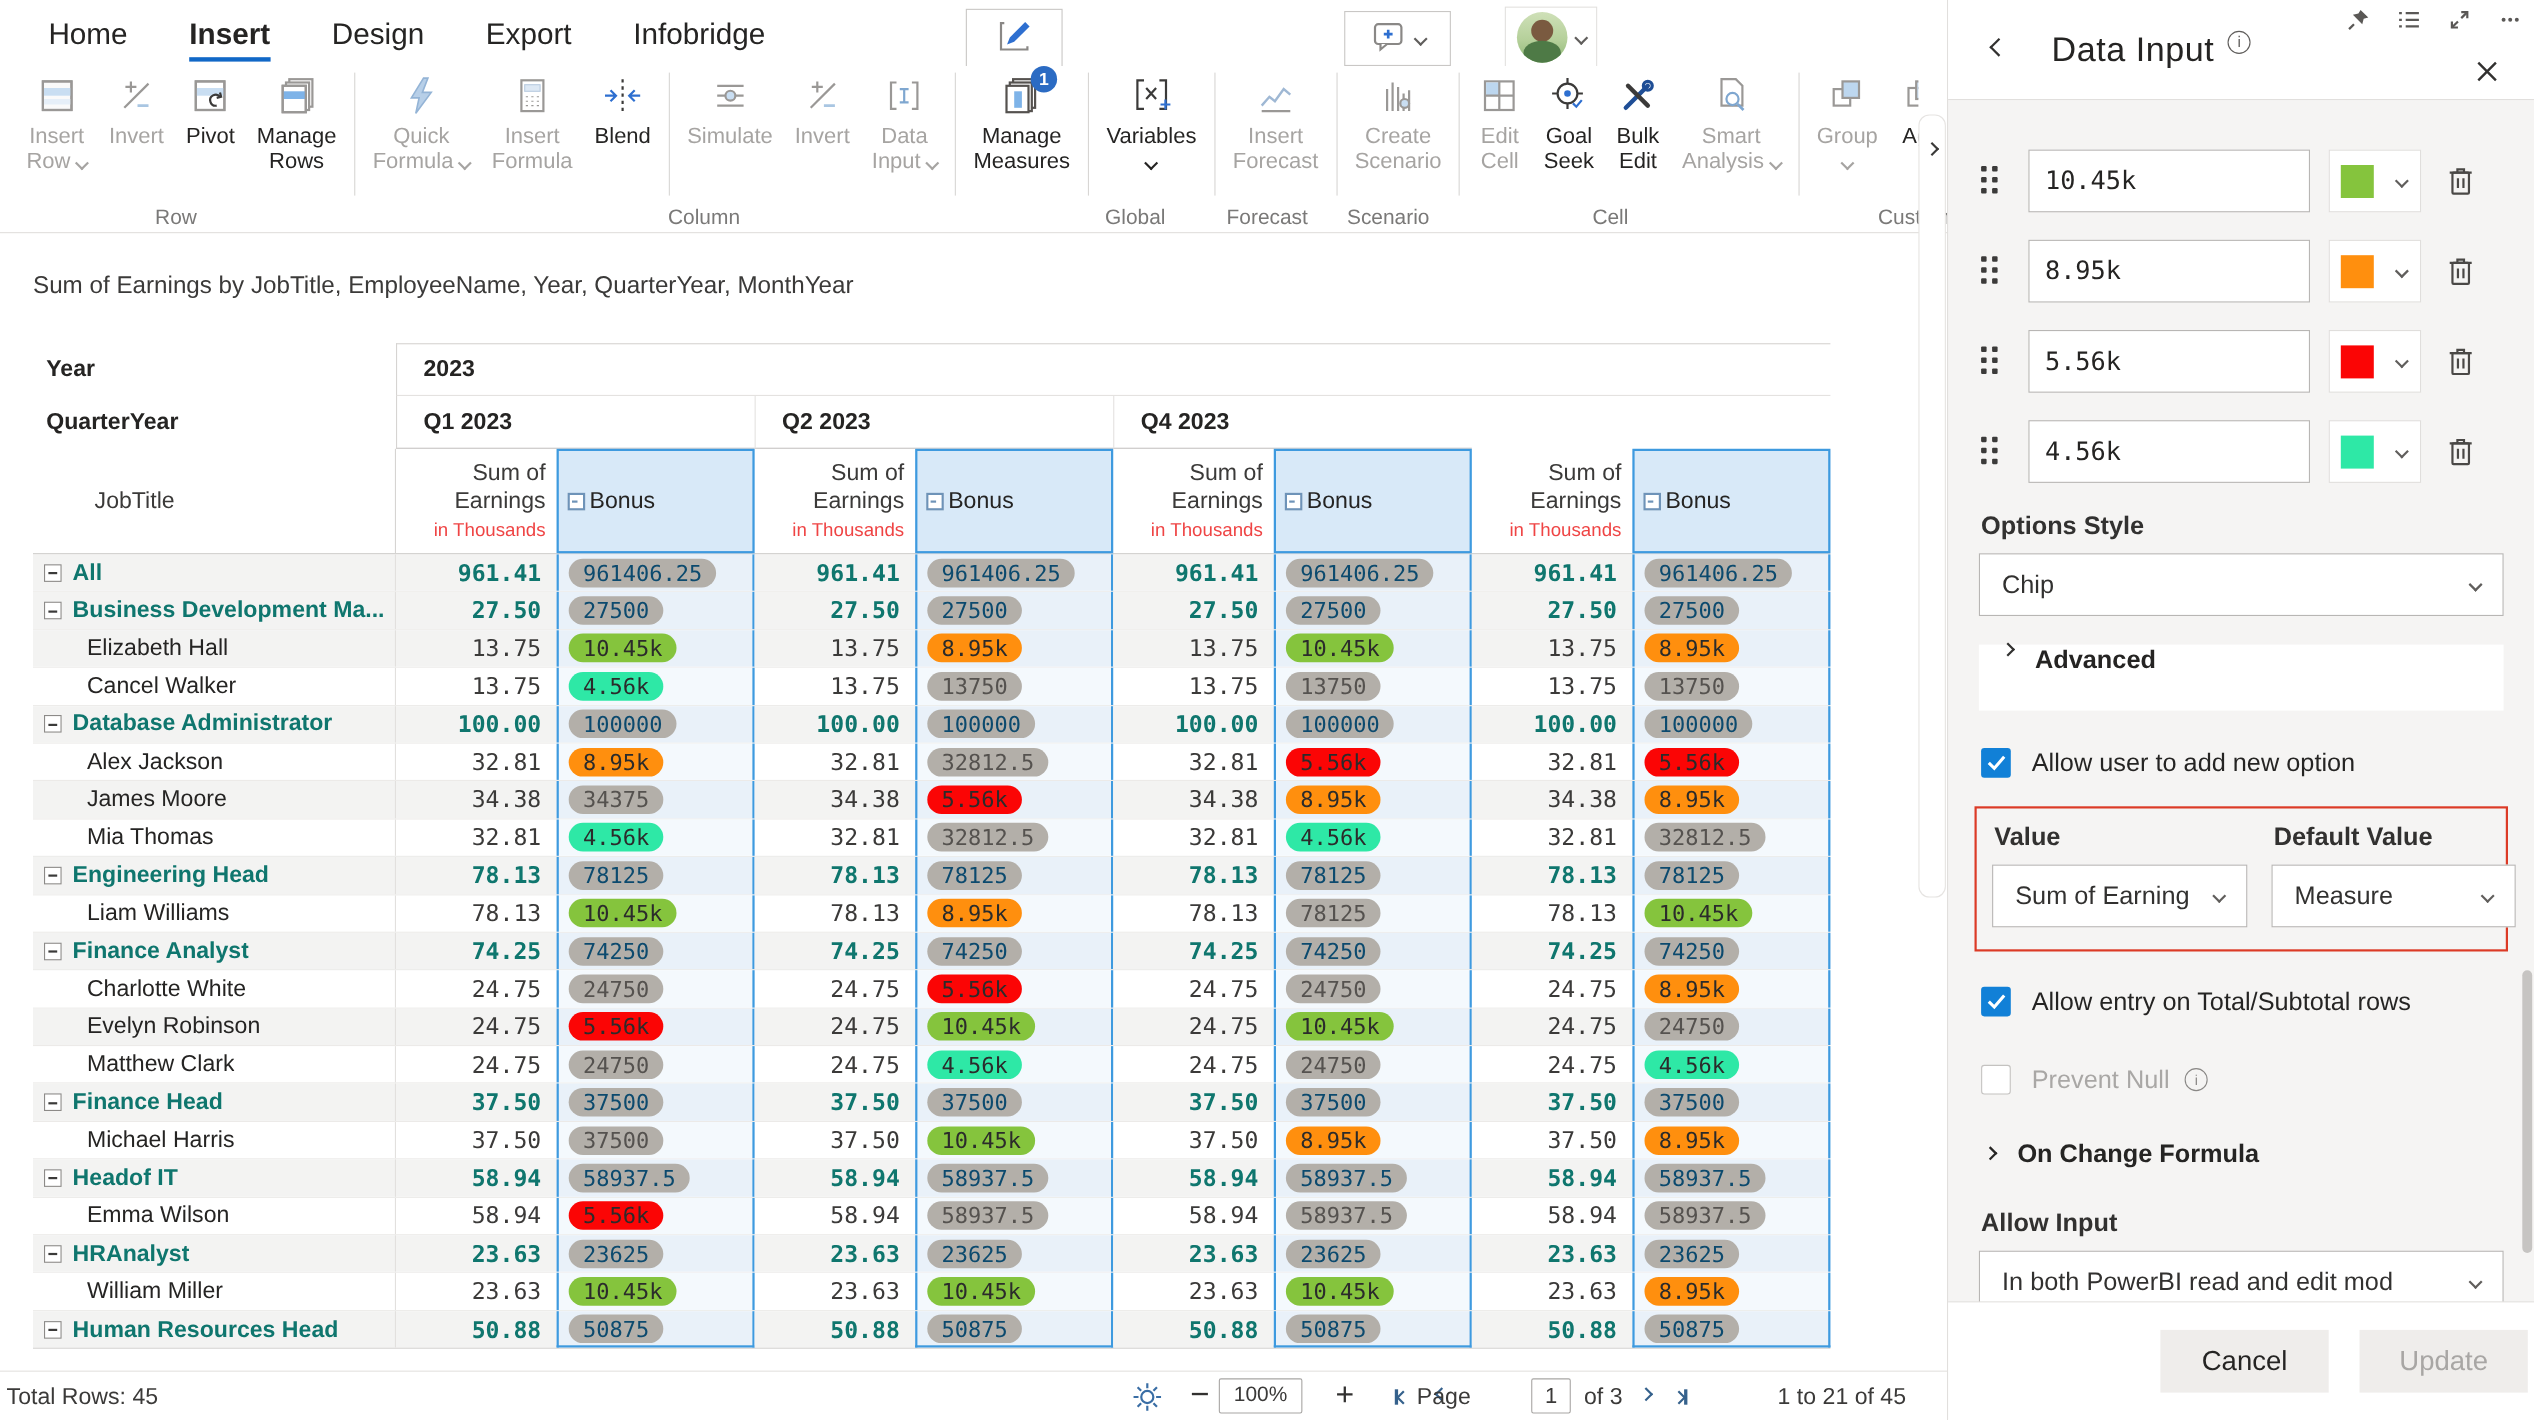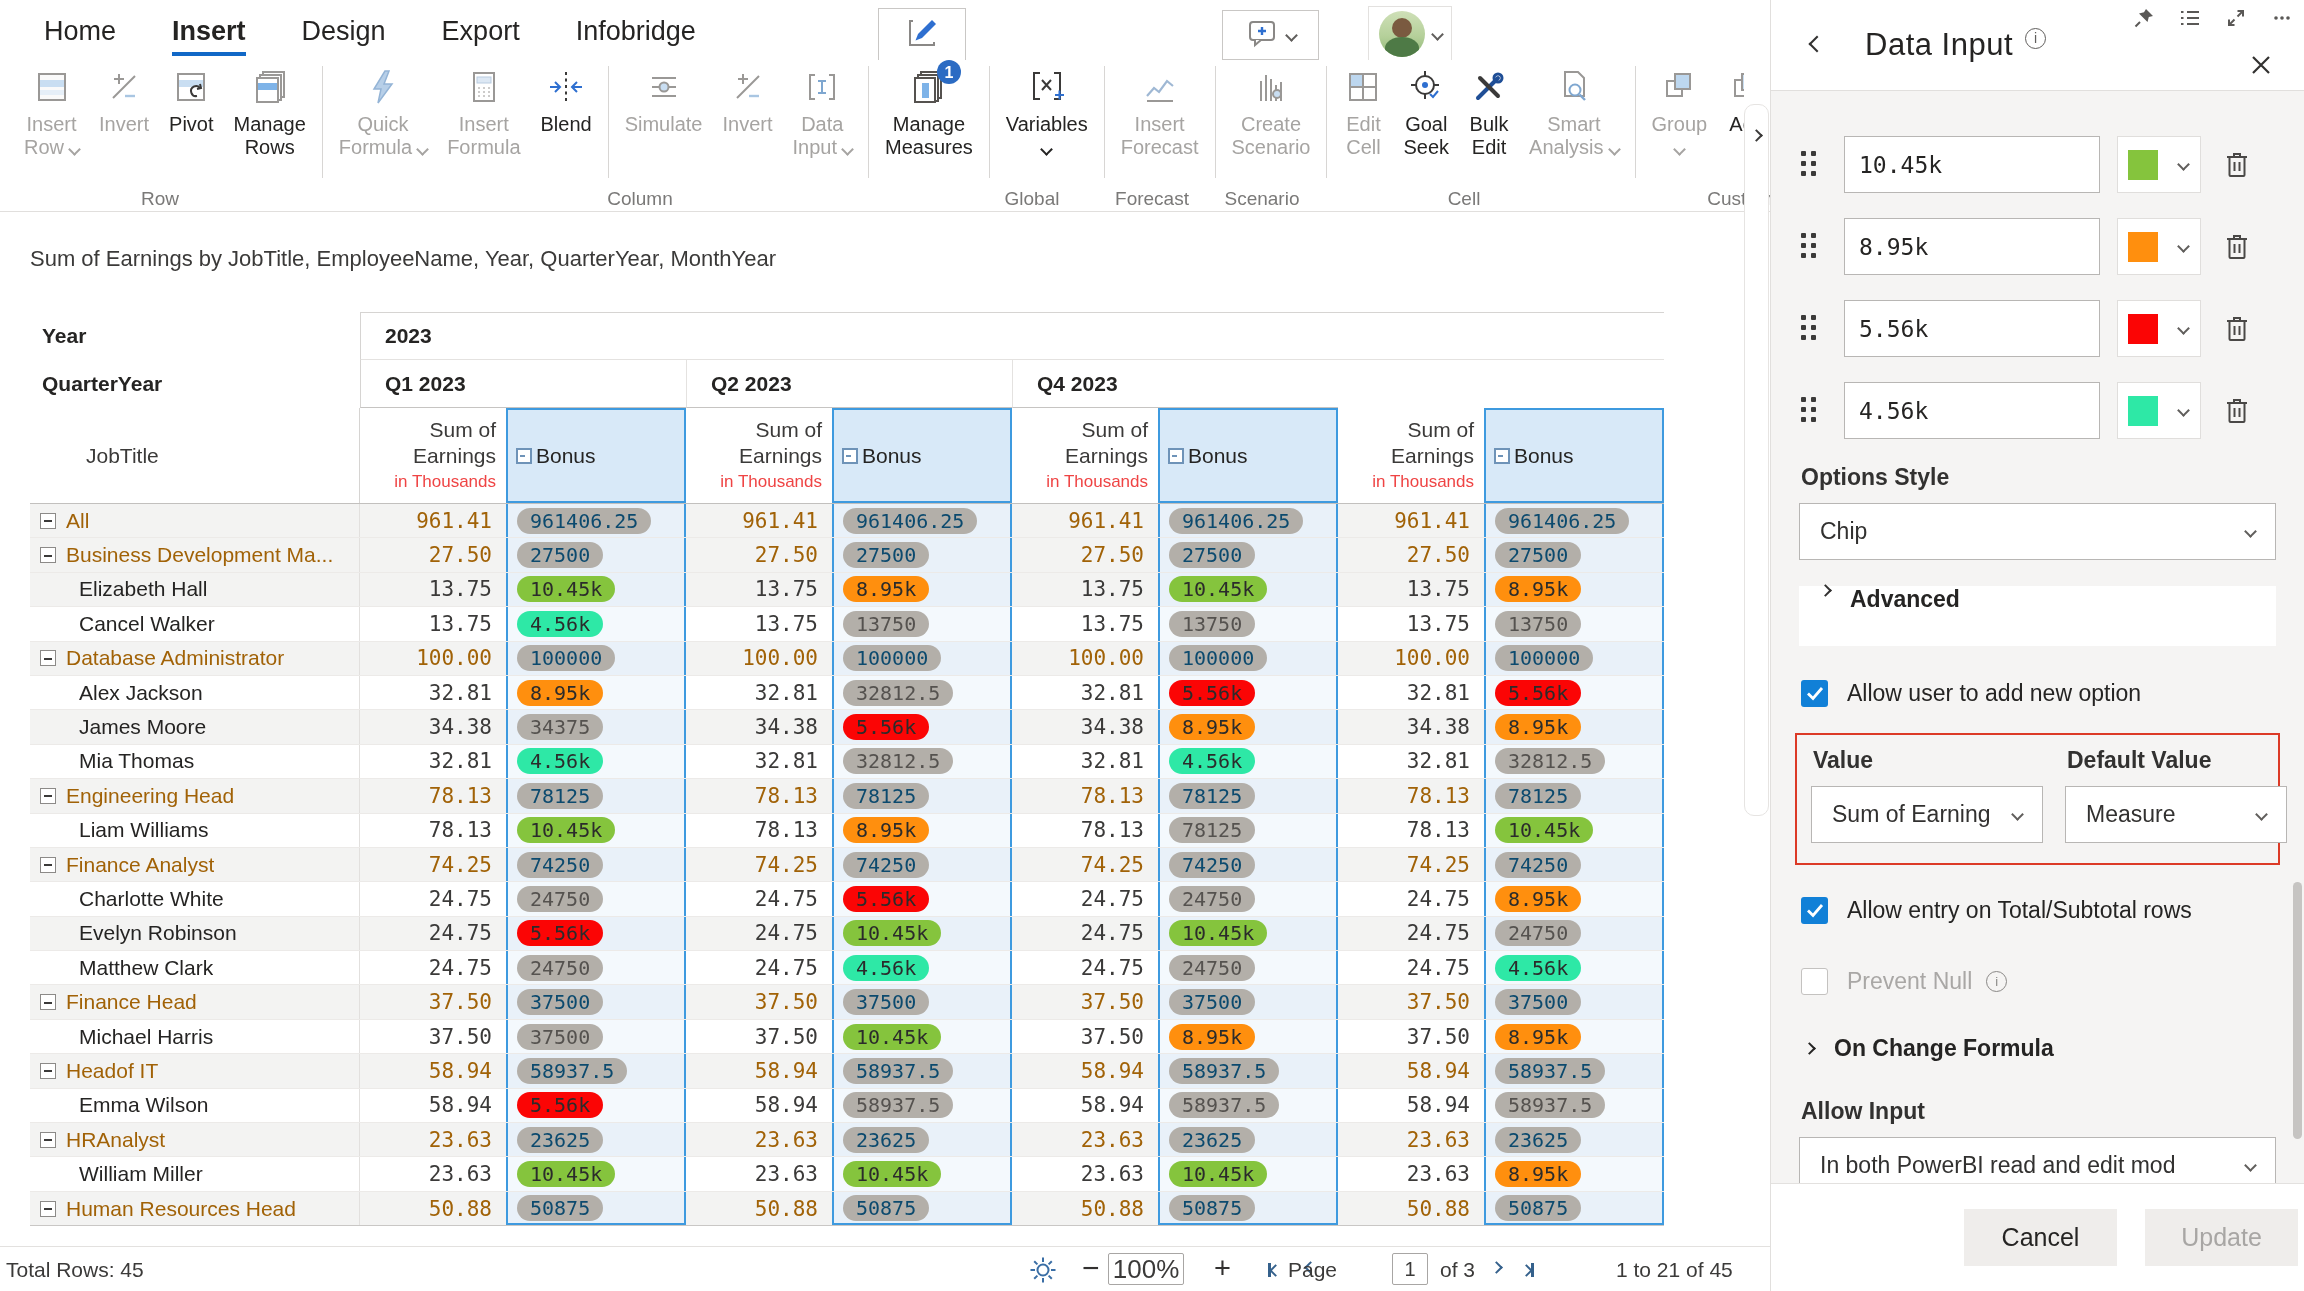--- a/index.html
+++ b/index.html
@@ -53,37 +53,37 @@
 .c-bonushdr{width:180px;background:#D8E9F8;border:2px solid #3E9ADF;display:flex;align-items:center;padding-left:8px;gap:4px}
 .bonus-ic{width:16px;height:16px;border:2px solid #6E93B8;background:#fff;position:relative;flex:0 0 16px}
 .bonus-ic::after{content:"";position:absolute;left:2px;top:5px;width:5px;height:2px;background:#6E93B8}
 .tbody .trow{height:34.4px;border-bottom:1px solid #ECEAE8}
 .tbody .trow.stripe .c-name,.tbody .trow.stripe .c-sum{background:#F3F3F2}
 .tbody .c-name{border-right:1px solid #E2E0DE}
 .tbody .c-bonus{background:#F4F9FD}
 .tbody .trow.stripe .c-bonus{background:#E9F1F9}
 .tbody .trow:last-child{border-bottom:1px solid #C9C7C5}
 .tbody .trow:last-child .c-bonus{border-bottom:2px solid #3E9ADF}
-.trow.bold .c-name,.trow.bold .c-sum{font-weight:400;color:#a16207}
+.trow.bold .c-name,.trow.bold .c-sum{font-weight:700;color:#0f766e}
 .tbody .c-name span{overflow:hidden;text-overflow:ellipsis}
 .trow.bold .c-name{padding-left:10px}
 .trow.plain .c-name{padding-left:49px}
 .collapse{width:16px;height:16px;border:1px solid #8C8A88;margin-right:10px;position:relative;flex:0 0 16px;background:#fff}
 .collapse::after{content:"";position:absolute;left:3px;top:6.5px;width:8px;height:2px;background:#3B3A39}
 .chip{display:inline-block;padding:1px 13px;border-radius:15px;font-size:20px;background:#B3AFA9;color:#2B2B2B;white-space:nowrap}
 .chip.green{background:#85C43D}.chip.orange{background:#FF8F0E}.chip.red{background:#FB0505}.chip.teal{background:#2EE8A6}
 .trow.bold .chip.gray{font-weight:400;color:#0c4a6e}
 .trow.plain .chip.gray{color:#55524F}
 
 .statusbar{position:absolute;left:0;top:1246px;width:1770px;height:45px;border-top:1px solid #E3E1DF;background:#fff;font-size:21px;color:#3B3A39}
 .statusbar>*{position:absolute;top:8px}
 .sb-total{left:6px;top:11px}
 .sb-gear{left:1028px;top:8px}
 .sb-minus{left:1082px;top:4px;font-size:30px;color:#323130}
-.sb-zoom{left:1108px;top:6px;width:76px;height:32px;border:1px solid #A8A6A4;border-radius:2px;display:flex;align-items:center;justify-content:center;font-size:26px}
+.sb-zoom{left:1108px;top:6px;width:76px;height:32px;border:1px solid #A8A6A4;border-radius:2px;display:flex;align-items:center;justify-content:center;font-size:19px}
 .sb-plus{left:1214px;top:5px;font-size:29px;color:#323130}
 .pgbtn{display:flex;align-items:center;color:#35618C}
 .sb-first{left:1268px;top:16px}.sb-prev{left:1306px;top:16px}
 .sb-pagelbl{left:1288px;top:11px}
 .sb-pageinput{left:1392px;top:6px;width:36px;height:32px;border:1px solid #A8A6A4;border-radius:2px;display:flex;align-items:center;justify-content:center;font-size:20px}
 .sb-of{left:1440px;top:11px}
 .sb-next{left:1492px;top:16px}.sb-last{left:1522px;top:16px}
 .vbar{display:inline-block;width:2.5px;height:14px;background:#35618C}
 .sb-range{left:1616px;top:11px}
 

